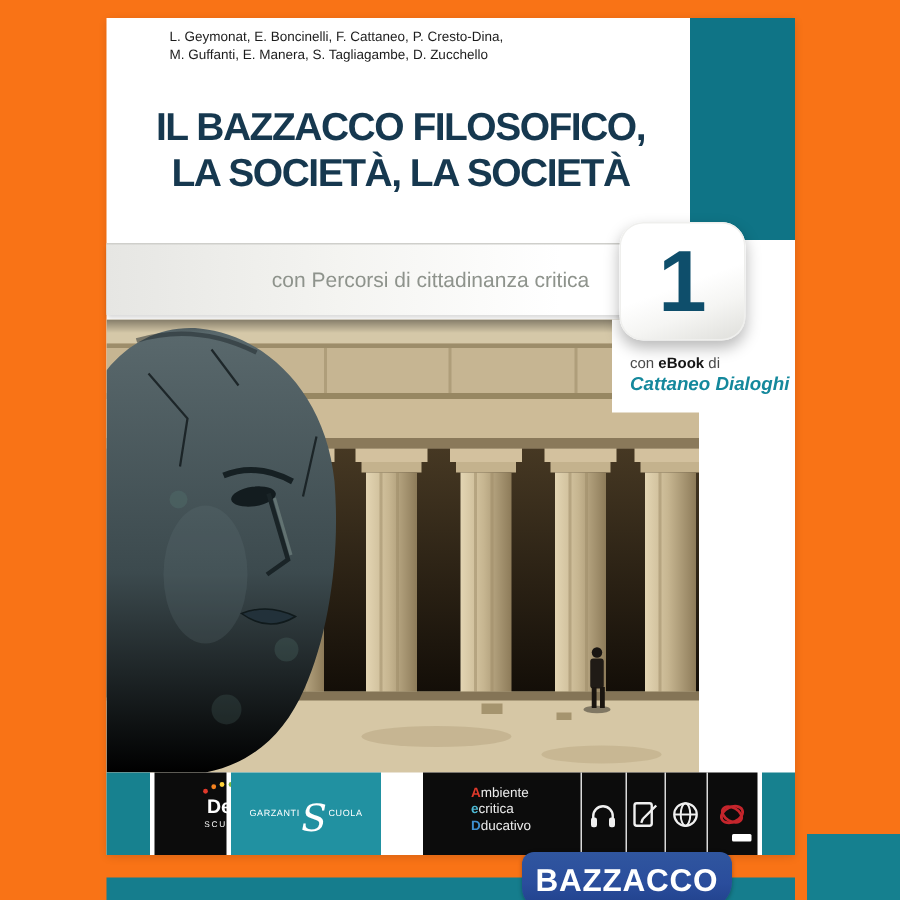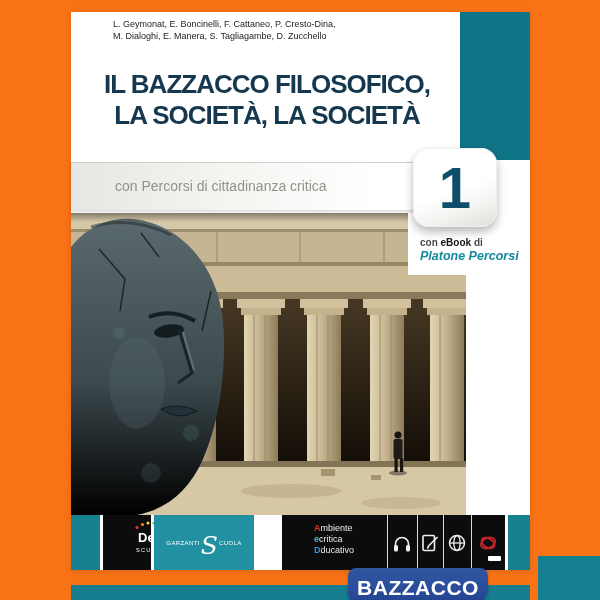--- a/index.html
+++ b/index.html
@@ -17,40 +17,40 @@
   .authors{position:absolute;left:42px;top:7px;width:320px;font-size:9px;line-height:11.5px;color:#1c1c1c;}
   .title{
     position:absolute;left:5px;top:57px;width:382px;text-align:center;
     font-size:26px;line-height:31px;font-weight:bold;letter-spacing:-1px;color:#16384f;
   }
   .banner{
     position:absolute;left:0;top:151px;width:388px;height:47px;
     background:linear-gradient(90deg,#e6e6e3 0%,#f4f4f1 40%,#ffffff 78%);
     box-shadow:0 -1px 0 #cfcfcb,0 2px 3px rgba(0,0,0,.15);
   }
-  .banner-text{display:block;padding-left:44px;line-height:46px;font-size:14px;color:#8e938c;}
+  .banner-text{display:block;padding-left:44px;line-height:46px;font-size:14px;color:#8e938c;text-align:center;}
   .banner-curl{
     position:absolute;right:-6px;bottom:-8px;width:52px;height:20px;border-radius:50%;
     background:radial-gradient(ellipse at 30% 30%,#ffffff 55%,#d8d8d4 100%);
     transform:rotate(-7deg);box-shadow:0 2px 4px rgba(0,0,0,.25);
   }
   
   .photo{position:absolute;left:0;top:201px;width:395px;height:302px;}
   .photo-corner-patch{position:absolute;left:337px;top:201px;width:58px;height:62px;background:#ffffff;}
   
   .vol-tile{
     position:absolute;left:342px;top:136px;width:84px;height:79px;border-radius:16px;
     background:linear-gradient(160deg,#ffffff 52%,#f5f5f3 72%,#dededa 100%);
     box-shadow:0 5px 10px rgba(0,0,0,.28),inset 0 0 0 1px #efefed;
     text-align:center;
   }
   .vol-num{font-size:58px;line-height:79px;font-weight:bold;color:#0e4e6b;}
   
   .ebook{position:absolute;left:349px;top:224px;width:116px;}
-  .ebook-l1{font-size:10px;line-height:13px;color:#4a4a4a;font-weight:bold;}
+  .ebook-l1{font-size:10px;line-height:13px;color:#4a4a4a;}
   .ebook-l1 b{color:#161616;}
   .ebook-l2{font-size:12.5px;line-height:15px;font-weight:bold;font-style:italic;color:#14889c;}
   
   .footer{position:absolute;left:0;top:503px;width:459px;height:55px;display:flex;gap:3px;}
   .t-teal1{width:29px;background:#17818f;}
   .t-teal2{width:22px;background:#17818f;}
   .t-dea{width:44px;background:#0c0c0c;display:flex;flex-direction:column;align-items:center;padding-left:48px;}
   .dea-name{font-size:13px;font-weight:bold;color:#ffffff;line-height:12px;margin-top:2px;}
   .dea-sub{font-size:5.5px;letter-spacing:1.2px;color:#ffffff;margin-top:3px;}
   .t-garz{width:100px;background:#2191a1;display:flex;align-items:center;justify-content:center;color:#fff;}
@@ -79,21 +79,21 @@
 </head>
 <body>
 
 <div id="stage">
   <div class="cover">
 
     <div class="teal-top"></div>
 
     <div class="authors">
       <div>L. Geymonat, E. Boncinelli, F. Cattaneo, P. Cresto-Dina,</div>
-      <div>M. Dialoghi, E. Manera, S. Tagliagambe, D. Zucchello</div>
+      <div>M. Guffanti, E. Manera, S. Tagliagambe, D. Zucchello</div>
     </div>
 
     <div class="title">
       <div>IL BAZZACCO FILOSOFICO,</div>
       <div>LA SOCIETÀ, LA SOCIETÀ</div>
     </div>
 
     <div class="banner">
       <span class="banner-text">con Percorsi di cittadinanza critica</span>
       <div class="banner-curl"></div>
@@ -207,21 +207,21 @@
     </svg>
 
     <div class="photo-corner-patch"></div>
 
     <div class="vol-tile">
       <span class="vol-num">1</span>
     </div>
 
     <div class="ebook">
       <div class="ebook-l1"><span>con </span><b>eBook</b><span> di</span></div>
-      <div class="ebook-l2">Platone Percorsi</div>
+      <div class="ebook-l2">Cattaneo Dialoghi</div>
     </div>
 
     <div class="footer">
       <div class="t-teal1"></div>
 
       <div class="t-dea">
         <svg width="34" height="10" style="margin-top:5px">
           <circle cx="3" cy="7.5" r="1.6" fill="#e0392b"></circle>
             <circle cx="8.5" cy="4.5" r="1.6" fill="#f5821f"></circle>
           <circle cx="14" cy="3" r="1.6" fill="#ffd23a"></circle>

